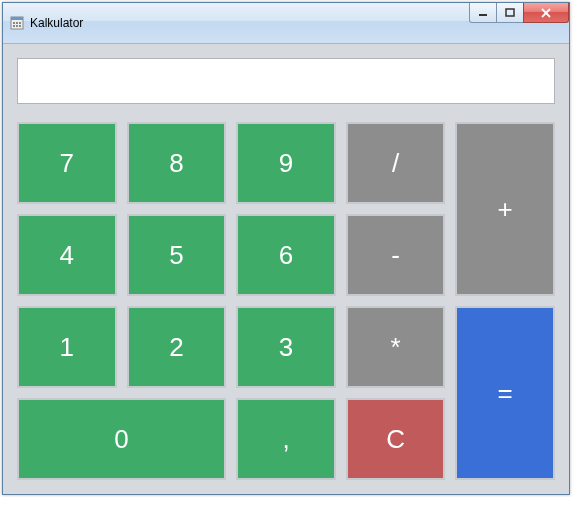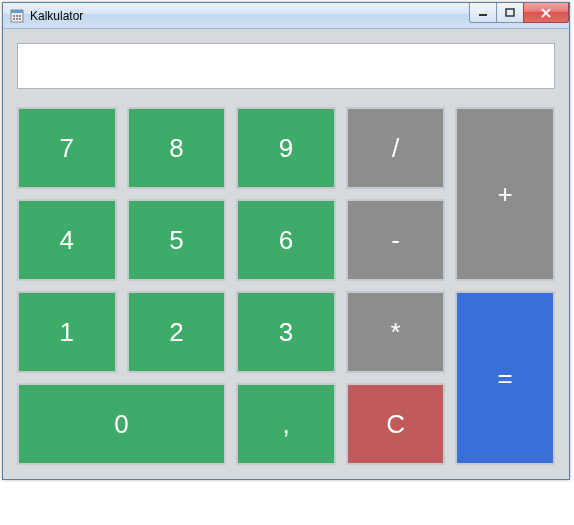--- a/index.html
+++ b/index.html
@@ -8,21 +8,21 @@
     background: #fff;
     padding: 2px;
   }
   .window {
     width: 568px;
     border: 1px solid #5a7fa0;
     background: #d6d9de;
     box-shadow: 0 0 3px rgba(0,0,0,0.3);
   }
   .titlebar {
-    height: 26px;
+    height: 41px;
     background: linear-gradient(to bottom, #e9f1fb 0%, #d6e5f5 45%, #c2d9f0 46%, #cfe1f4 100%);
     border-bottom: 1px solid #9fb8d0;
     display: flex;
     align-items: center;
     padding: 0 0 0 6px;
     position: relative;
   }
   .app-icon {
     width: 16px; height: 16px;
     margin-right: 5px;

